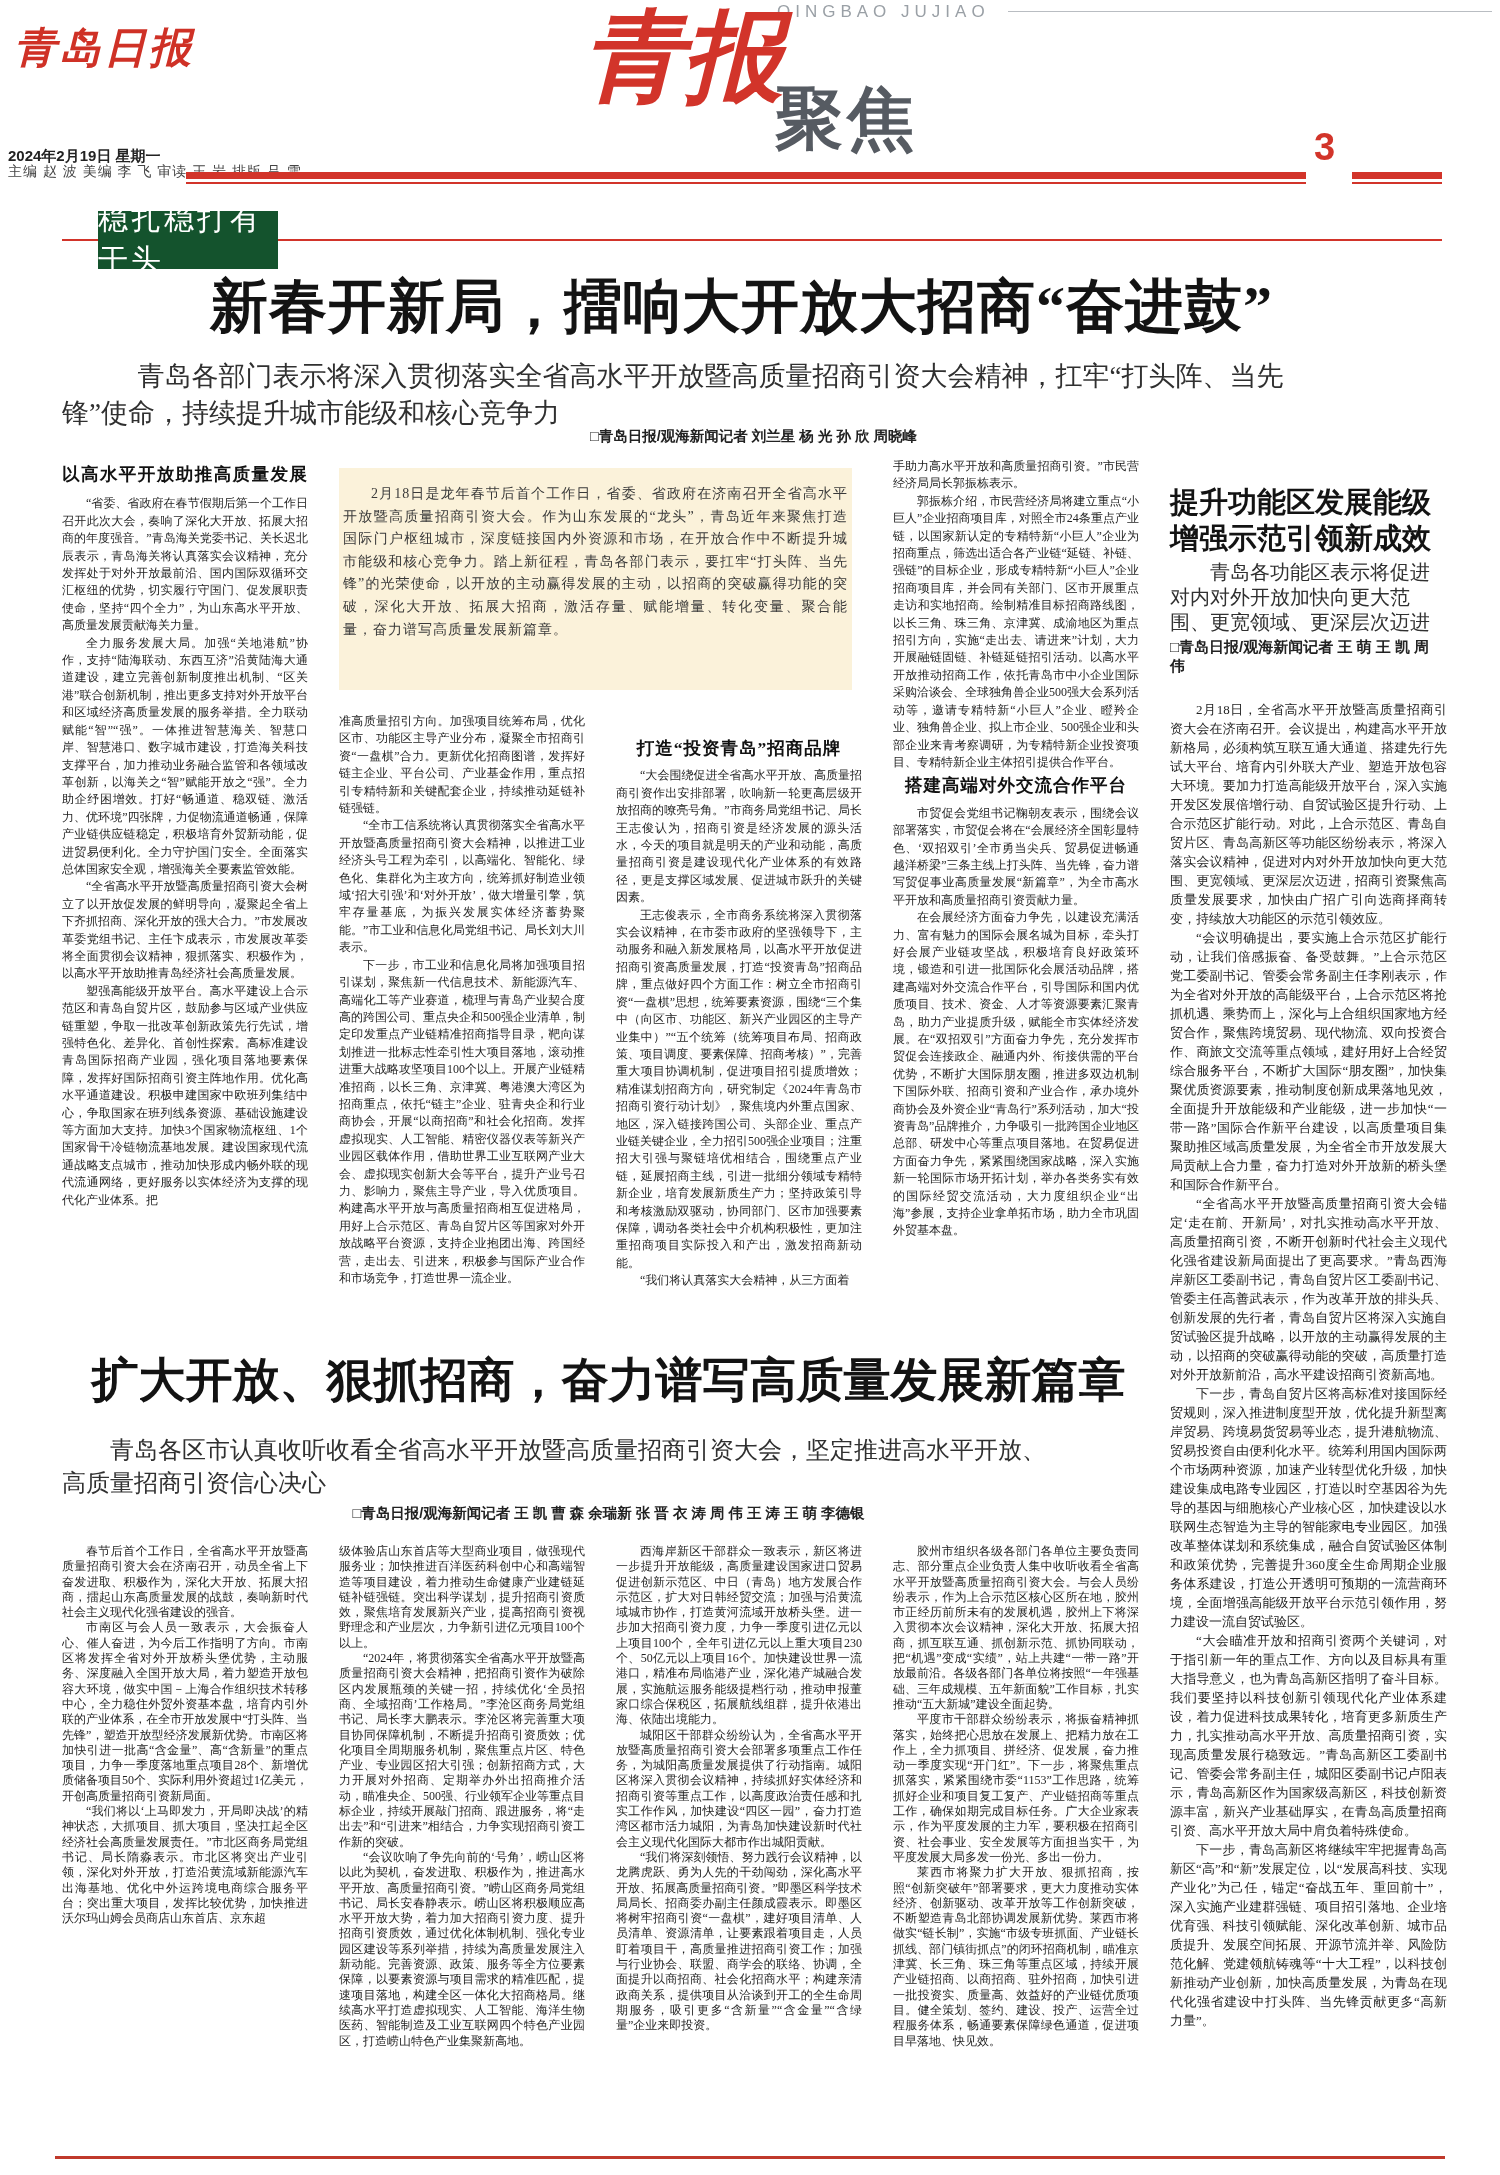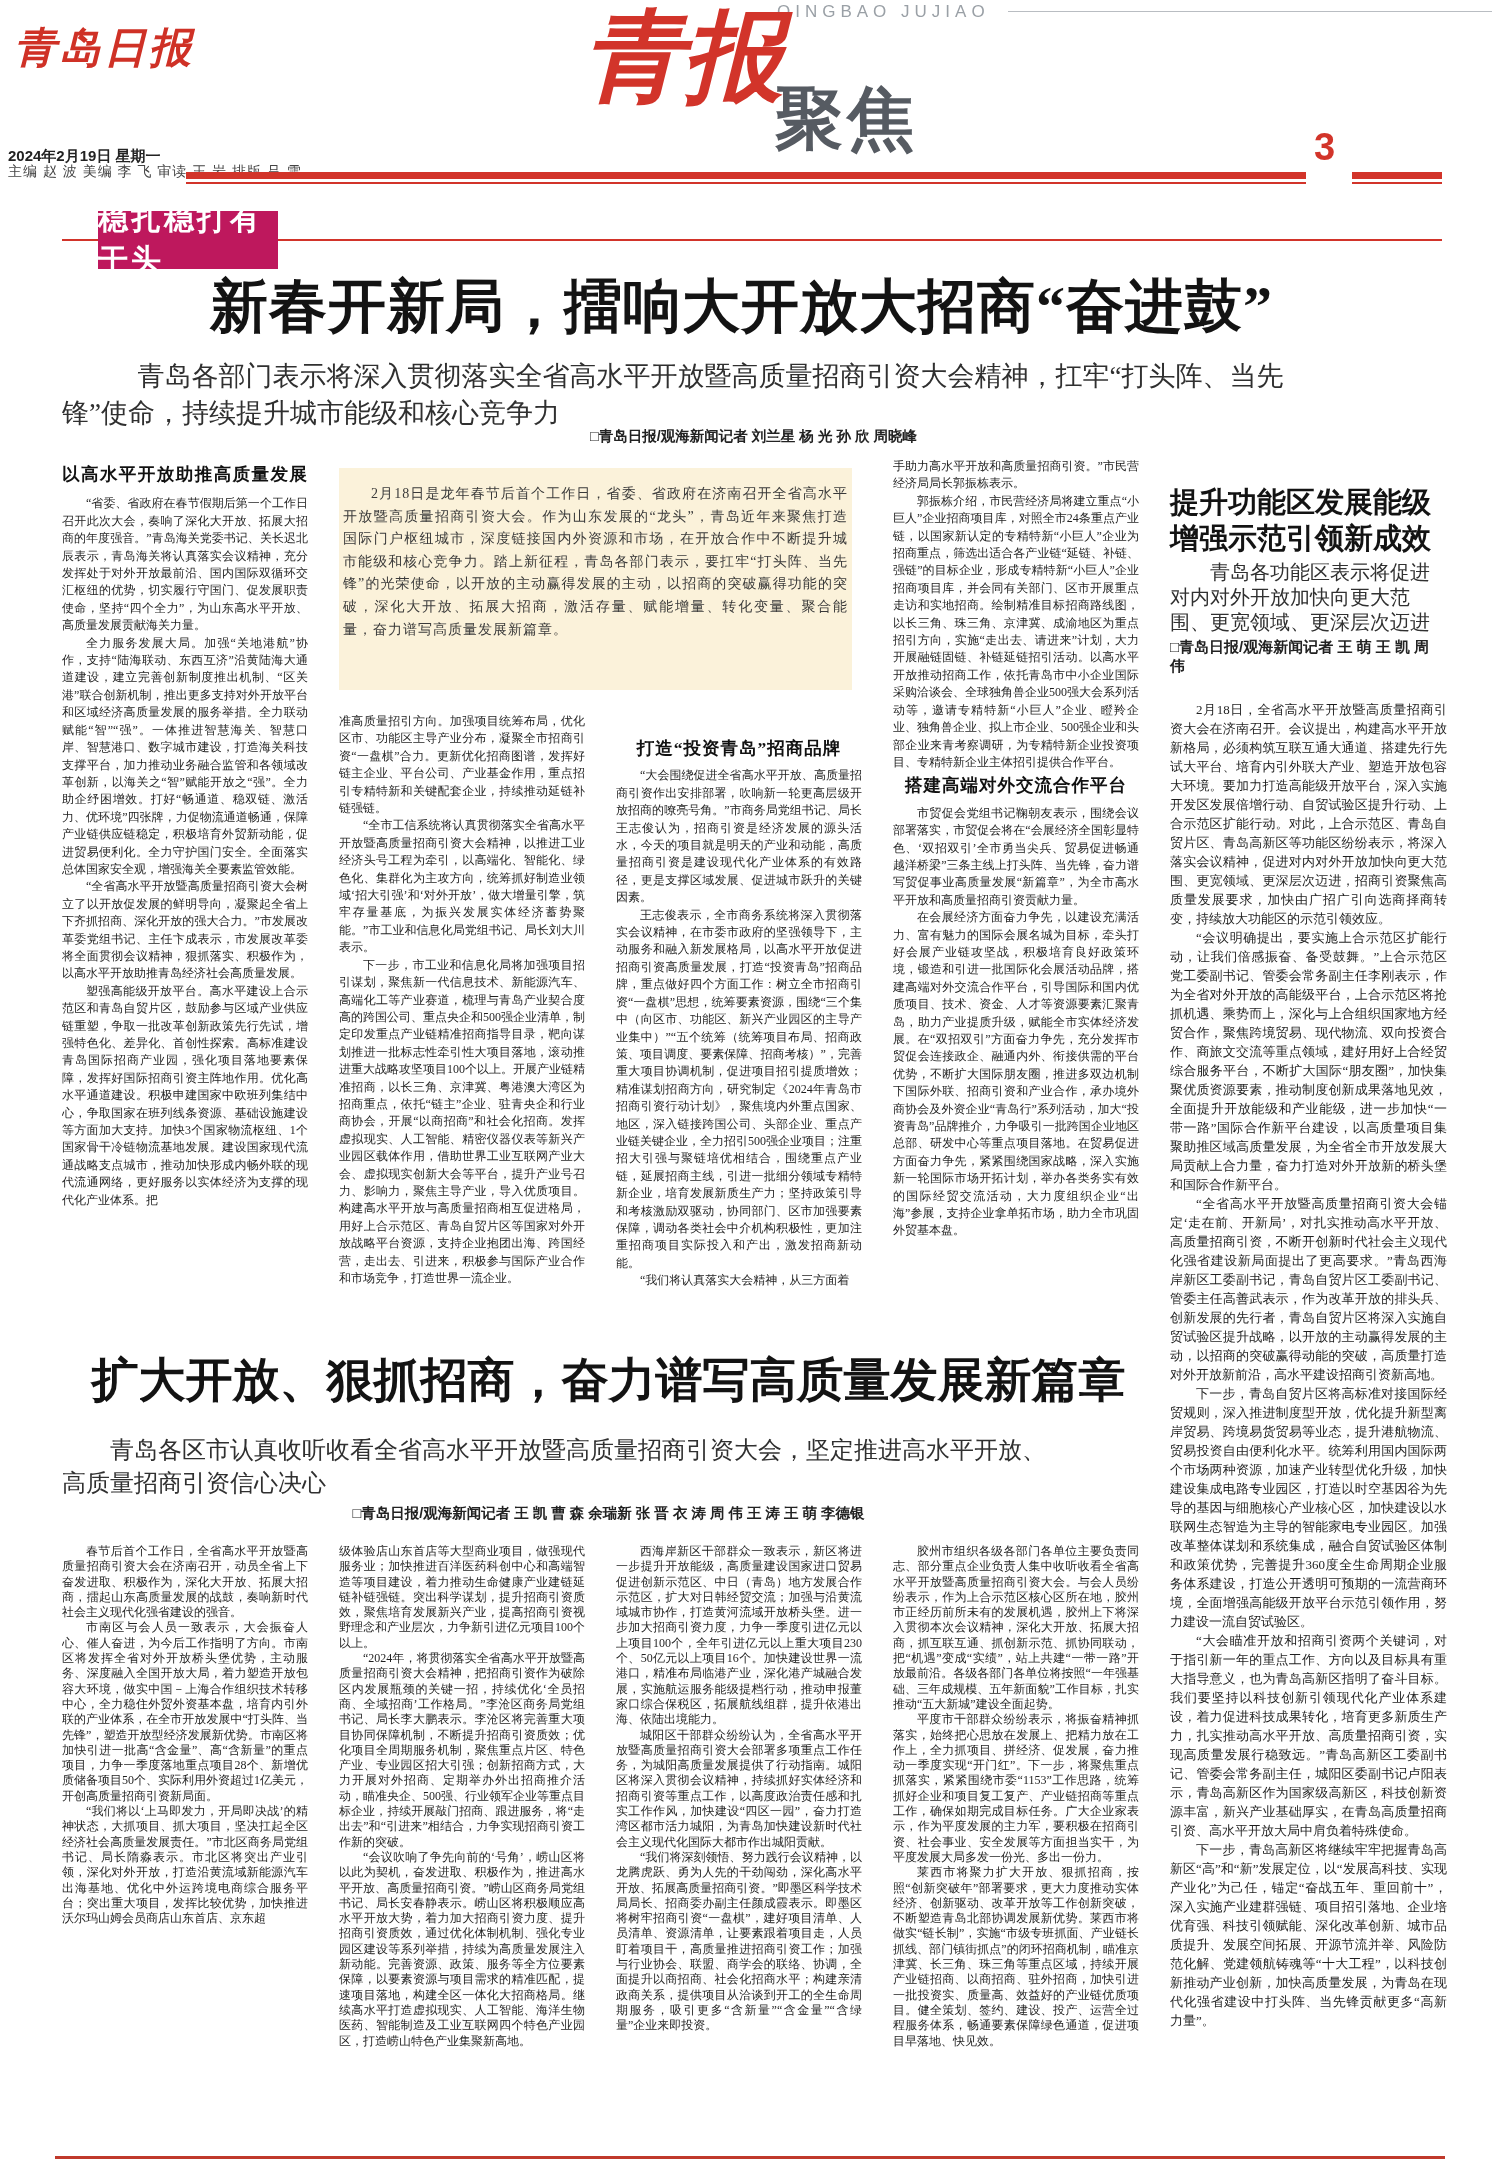--- a/index.html
+++ b/index.html
@@ -14,22 +14,22 @@
   .mast-en-rule{left:1008px;top:11px;width:484px;height:1px;background:#b9bdc2;}
   .mast-cn1{left:583px;top:8px;font-size:100px;line-height:100px;font-weight:bold;font-style:italic;color:#d2342a;}
   .mast-cn2{left:775px;top:85px;font-size:68px;line-height:68px;font-weight:bold;color:#565b62;letter-spacing:4px;}
   .page-num{left:1314px;top:126px;font-size:38px;font-weight:bold;color:#d2342a;font-family:"Liberation Sans",sans-serif;}
   .rule-a1{left:186px;top:172px;width:1120px;height:7px;background:#d2342a;}
   .rule-a2{left:186px;top:182px;width:1120px;height:2px;background:#d2342a;}
   .rule-b1{left:1352px;top:172px;width:90px;height:7px;background:#d2342a;}
   .rule-b2{left:1352px;top:182px;width:90px;height:2px;background:#d2342a;}
   
   .kicker-line{left:62px;top:239px;width:1380px;height:2px;background:#d2342a;}
-  .kicker{left:98px;top:211px;width:180px;height:58px;background:#be185d;color:#fff;
-          display:flex;align-items:center;justify-content:center;font-size:30px;font-weight:bold;letter-spacing:3px;}
+  .kicker{left:98px;top:211px;width:180px;height:58px;background:#14532d;color:#fff;
+          display:flex;align-items:center;justify-content:center;font-size:30px;font-weight:normal;letter-spacing:3px;}
   
   .main-headline{left:50px;top:276px;width:1383px;text-align:center;font-size:58px;line-height:62px;
                  font-weight:900;color:#131313;letter-spacing:1px;}
   .main-subhead{left:62px;top:358px;width:1280px;font-size:27px;line-height:37px;color:#303030;text-indent:2.8em;}
   .byline{font-size:14.5px;font-weight:bold;color:#222;font-family:"Liberation Sans",sans-serif;}
   .main-byline{left:62px;top:427px;width:1383px;text-align:center;}
   
   .ncol{width:246px;text-align:justify;overflow:hidden;}
   .main-col{top:458px;height:846px;font-size:12px;line-height:17.4px;}
   .para{margin:0;text-indent:2em;}

